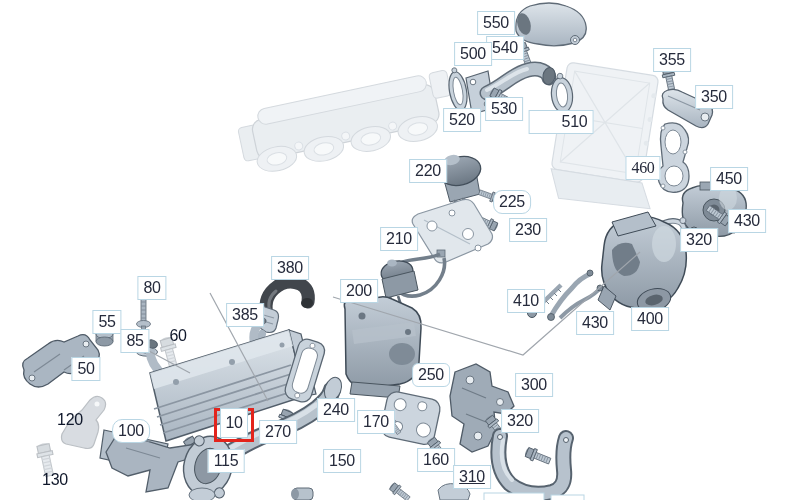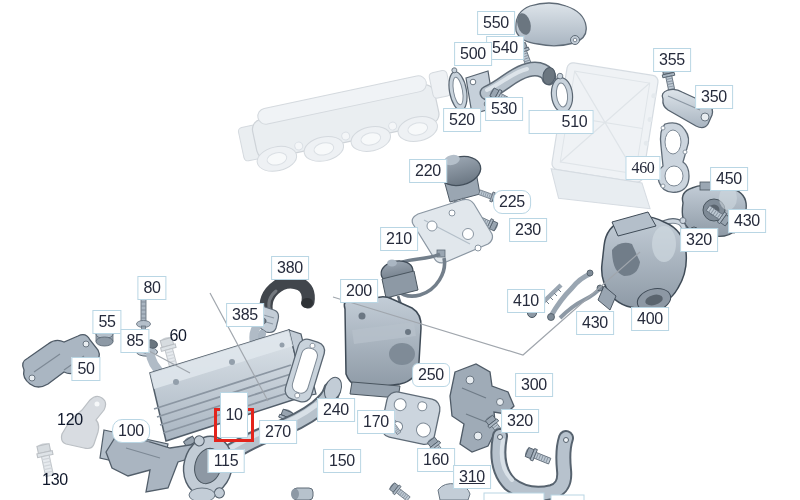--- a/index.html
+++ b/index.html
@@ -7,21 +7,21 @@
          font-family:"Liberation Sans", sans-serif;}
   #art{position:absolute;left:0;top:0;}
   #label-layer{position:absolute;left:0;top:0;width:800px;height:432px;pointer-events:none;text-align:center;}
   .callout{position:absolute;transform:translate(-50%,-50%);background:#fff;
            border:1px solid #b9d6e4;color:#262b3c;font-size:16px;line-height:1;
            letter-spacing:-0.3px;padding:3px 5px;white-space:nowrap;pointer-events:auto;}
   .callout.ghost{background:transparent;border:none;color:#0f172a;padding:0;}
   .hlwrap{position:absolute;transform:translate(-50%,-50%);width:40px;height:34px;
           box-sizing:border-box;border:3px solid #e3241c;display:flex;align-items:flex-end;
           justify-content:center;padding:1px;pointer-events:auto;}
-  .hlwrap .callout{position:static;transform:none;padding:14px 4px;}
+  .hlwrap .callout{position:static;transform:none;padding:6px 4px;}
 </style>
 </head>
 <body>
 
 <div id="stage">
 
 <svg id="art" width="800" height="500" viewBox="0 0 800 500">
   <defs>
     <linearGradient id="gMetal" x1="0" y1="0" x2="0" y2="1">
       <stop offset="0" stop-color="#dde4ea"></stop>

